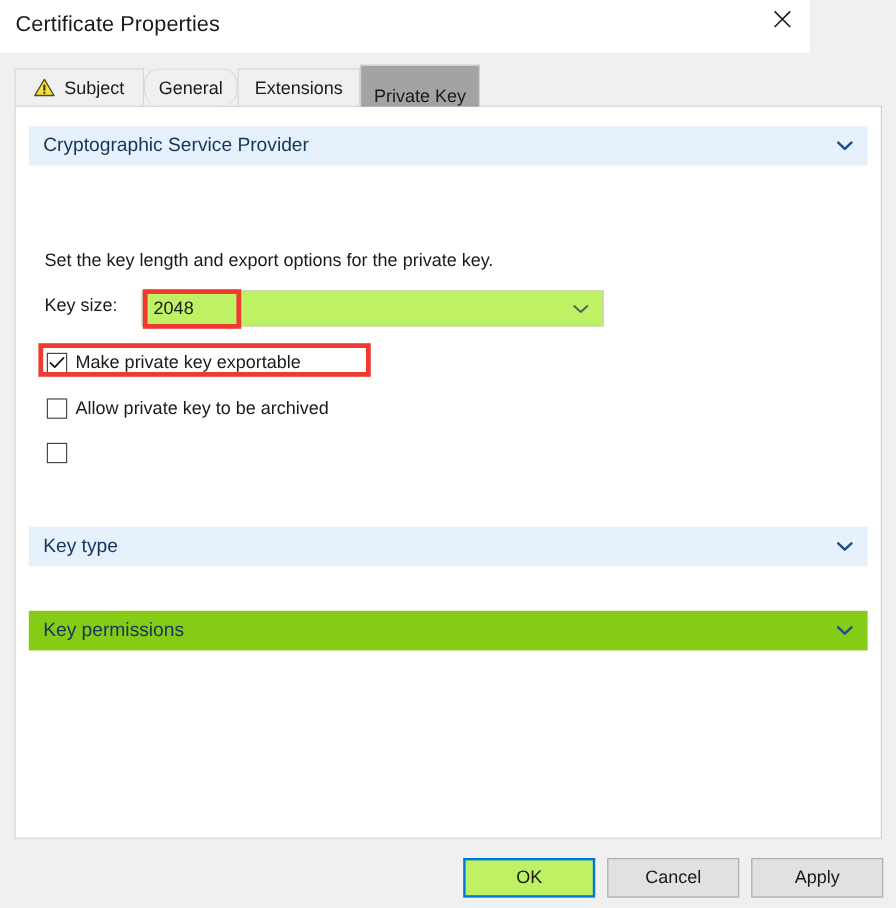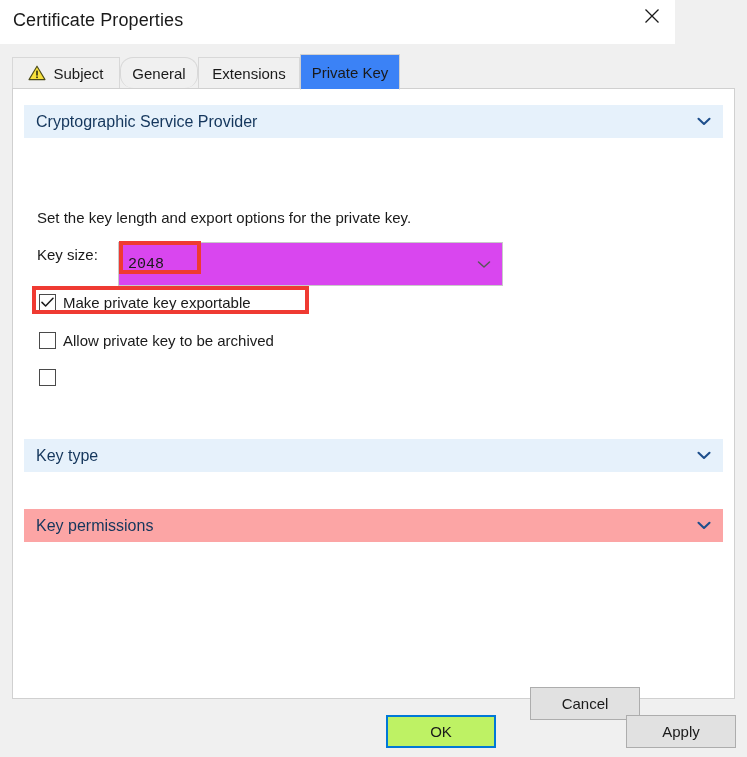--- a/index.html
+++ b/index.html
@@ -67,24 +67,25 @@
     justify-content: center;
     font-size: 15px;
     color: #1a1a1a;
     padding: 0 10px;
     white-space: nowrap;
     cursor: default;
   }
   .tab.active {
     top: 0px;
     height: 36px;
-    background: #3b82f6;
+    background: #a3a3a3;
     border: 1px solid #d0d0d0;
     border-bottom: 1px solid #ffffff;
     z-index: 5;
+    align-items: flex-end;
   }
   .tab .tab-warning-icon {
     margin-right: 7px;
     display: inline-flex;
     align-items: center;
   }
 
   
   #tabpanel {
     position: absolute;
@@ -140,28 +141,27 @@
     top: 245px;
     font-size: 15px;
     color: #1a1a1a;
     white-space: nowrap;
   }
   #key-size-combo {
     position: absolute;
     left: 105px;
     top: 241px;
     width: 385px;
-    height: 44px;
-    box-sizing: border-box;
-    background: #d946ef;
+    height: 30px;
+    box-sizing: border-box;
+    background: #bef264;
     border: 1px solid #c9c9c9;
     display: flex;
     align-items: center;
     cursor: default;
-    font-family: Liberation Mono, monospace;
   }
   #key-size-value {
     font-size: 15px;
     color: #1a1a1a;
     margin-left: 9px;
     white-space: nowrap;
   }
   #key-size-arrow {
     position: absolute;
     right: 11px;
@@ -232,21 +232,21 @@
     display: flex;
     align-items: center;
     justify-content: center;
     cursor: default;
   }
   .dlg-button.default {
     border: 2px solid #0078d7;
     background: #bef264;
   }
   #btn-ok    { left: 386px; top: 715px; }
-  #btn-cancel{ left: 506px; top: 687px; margin-left: 24px; }
+  #btn-cancel{ left: 506px; top: 715px; }
   #btn-apply { left: 626px; top: 715px; align-items: center; }
 </style>
 </head>
 <body>
 
 <div id="titlebar">
   <div id="dialog-title">Certificate Properties</div>
   <div id="close-button">
     <span>
       <svg width="16" height="16" viewBox="0 0 16 16" aria-hidden="true">
@@ -328,21 +328,21 @@
 
   <div class="section-header" id="section-key-type" style="top: 350px; background: rgb(230, 241, 251);">
     <span class="section-title">Key type</span>
     <span class="chevron">
       <svg width="14" height="9" viewBox="0 0 14 9" aria-hidden="true">
         <path d="M1.5 1.8 L7 7 L12.5 1.8" stroke="#1e4f8c" stroke-width="2.1" fill="none" stroke-linecap="round" stroke-linejoin="round"></path>
       </svg>
     </span>
   </div>
 
-  <div class="section-header" id="section-key-permissions" style="top: 420px; background: #fca5a5;">
+  <div class="section-header" id="section-key-permissions" style="top: 420px; background: #84cc16;">
     <span class="section-title">Key permissions</span>
     <span class="chevron">
       <svg width="14" height="9" viewBox="0 0 14 9" aria-hidden="true">
         <path d="M1.5 1.8 L7 7 L12.5 1.8" stroke="#1e4f8c" stroke-width="2.1" fill="none" stroke-linecap="round" stroke-linejoin="round"></path>
       </svg>
     </span>
   </div>
 
   <div class="annotation-box" id="annot-key-size" style="top: 152px; border-color: rgb(239, 58, 50);"></div>
   <div class="annotation-box" id="annot-exportable" style="top: 197px; border-color: rgb(239, 58, 50);"></div>

